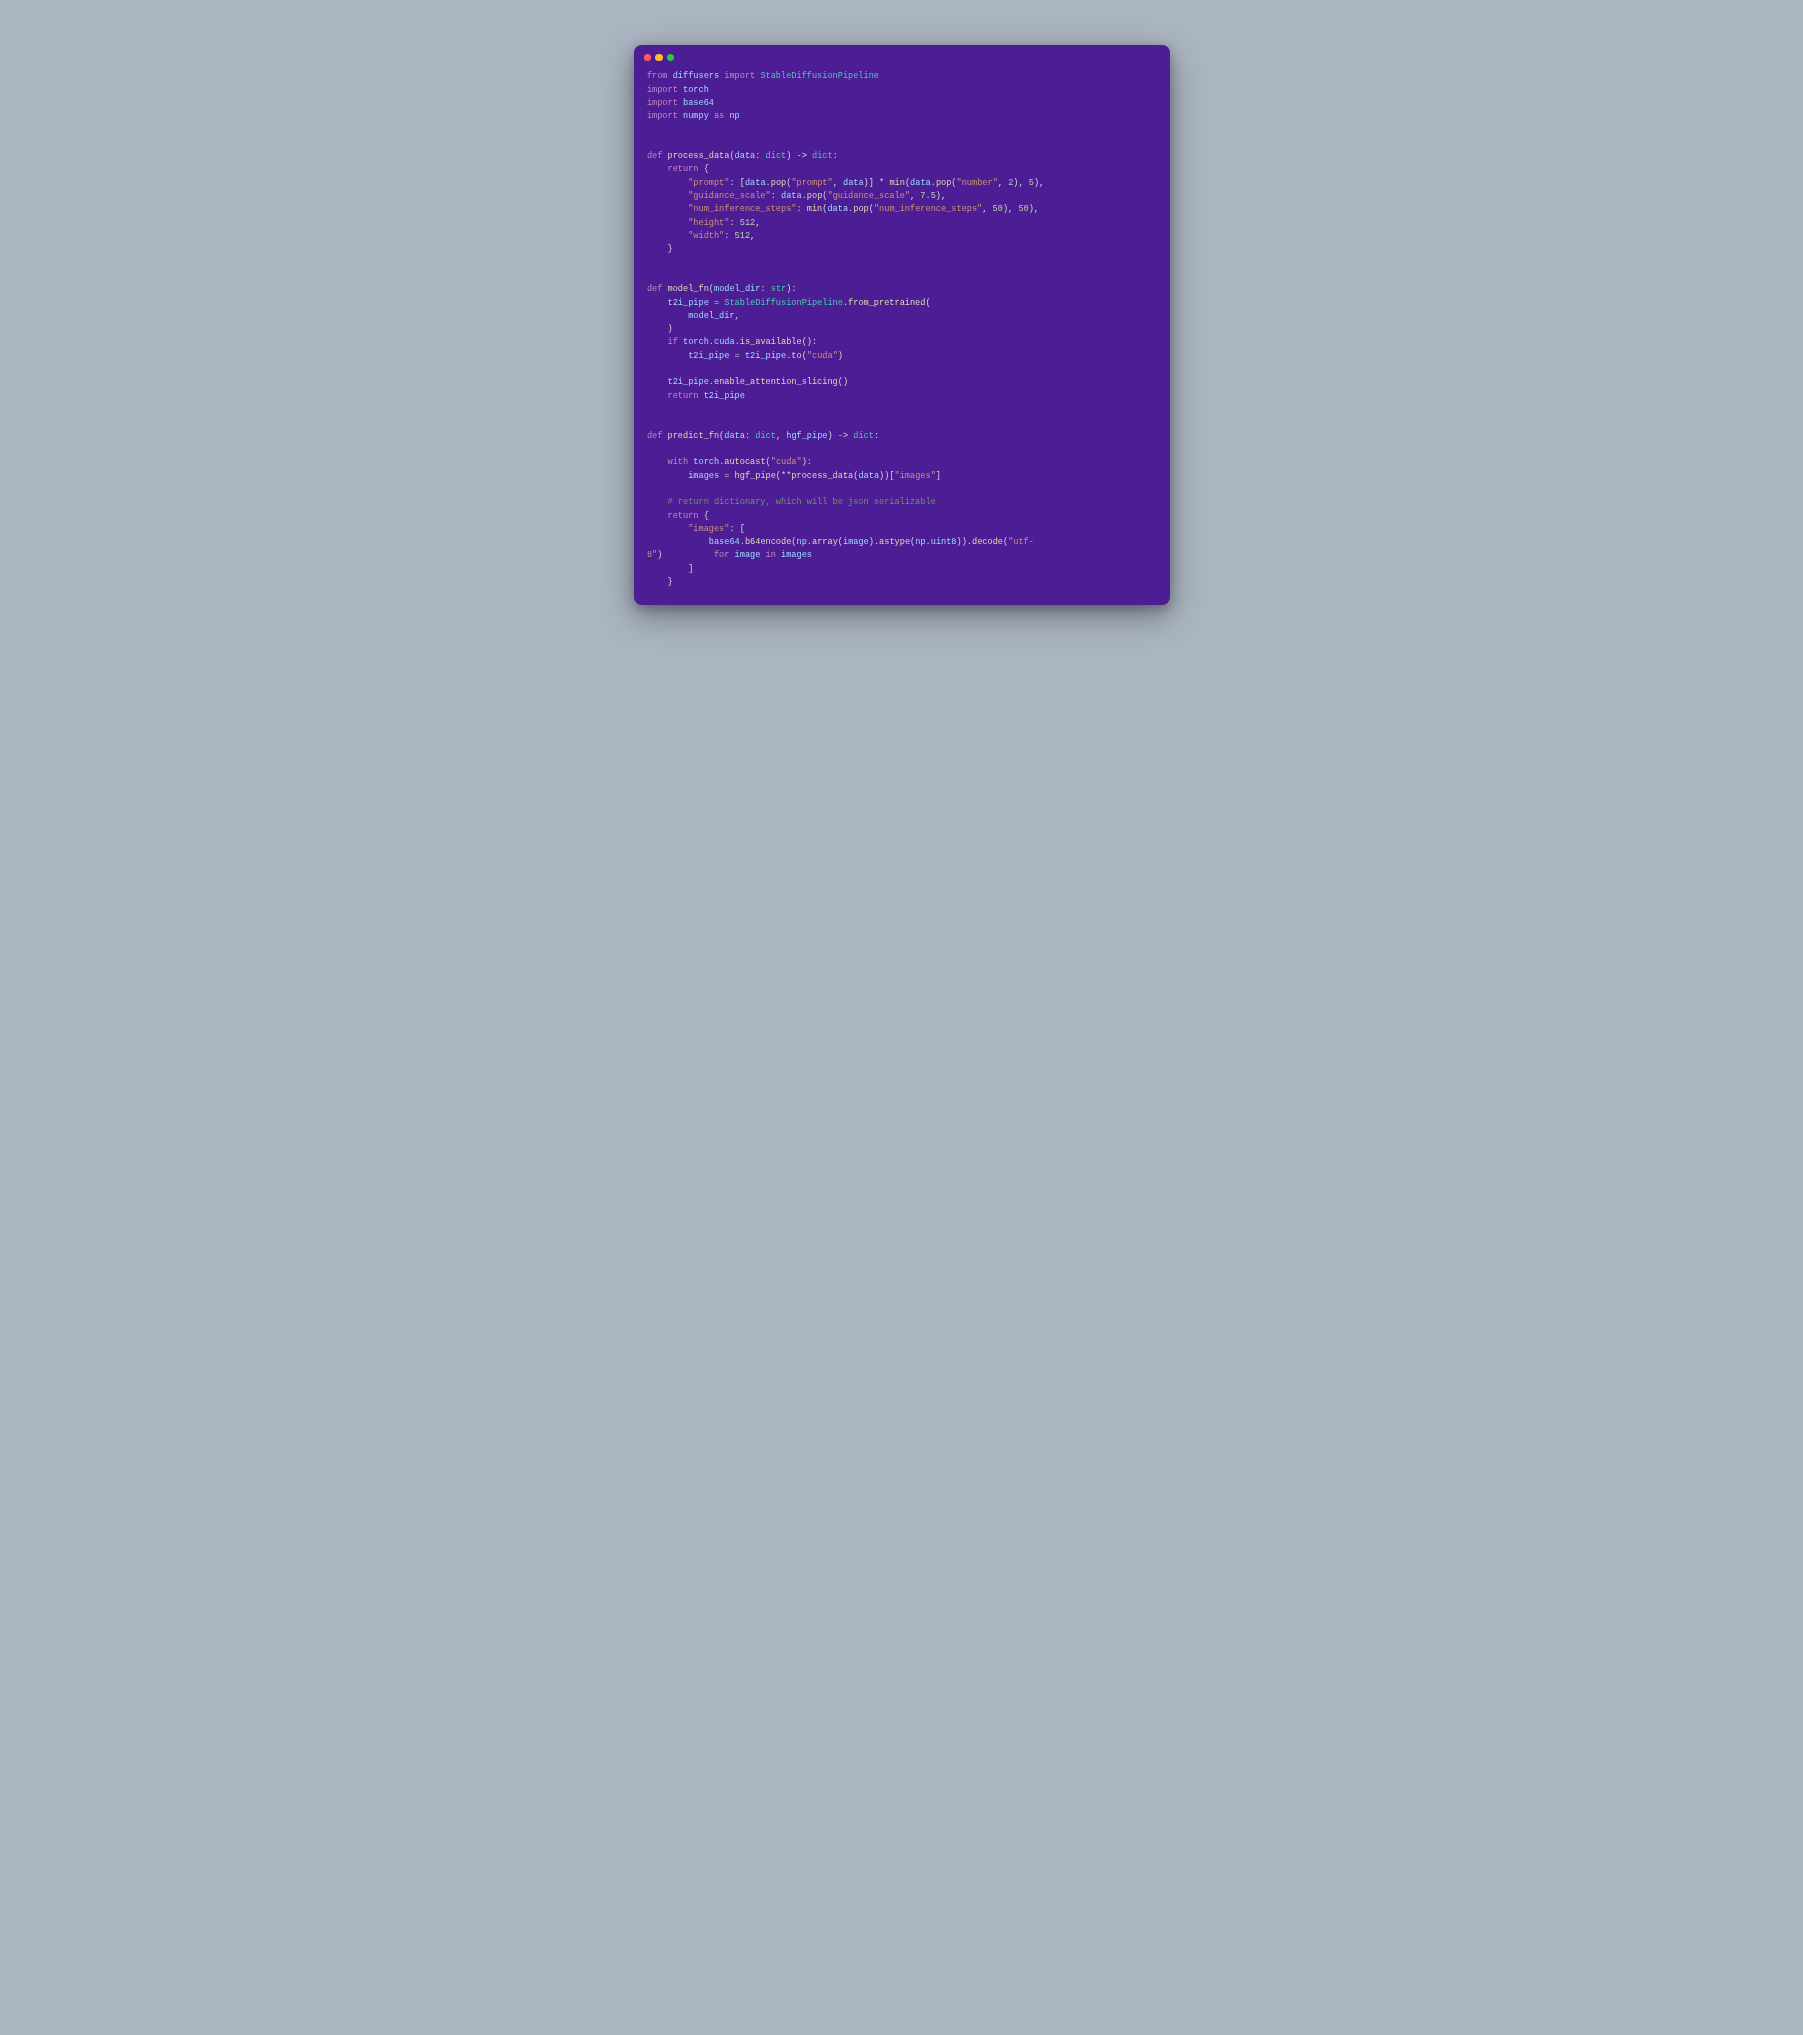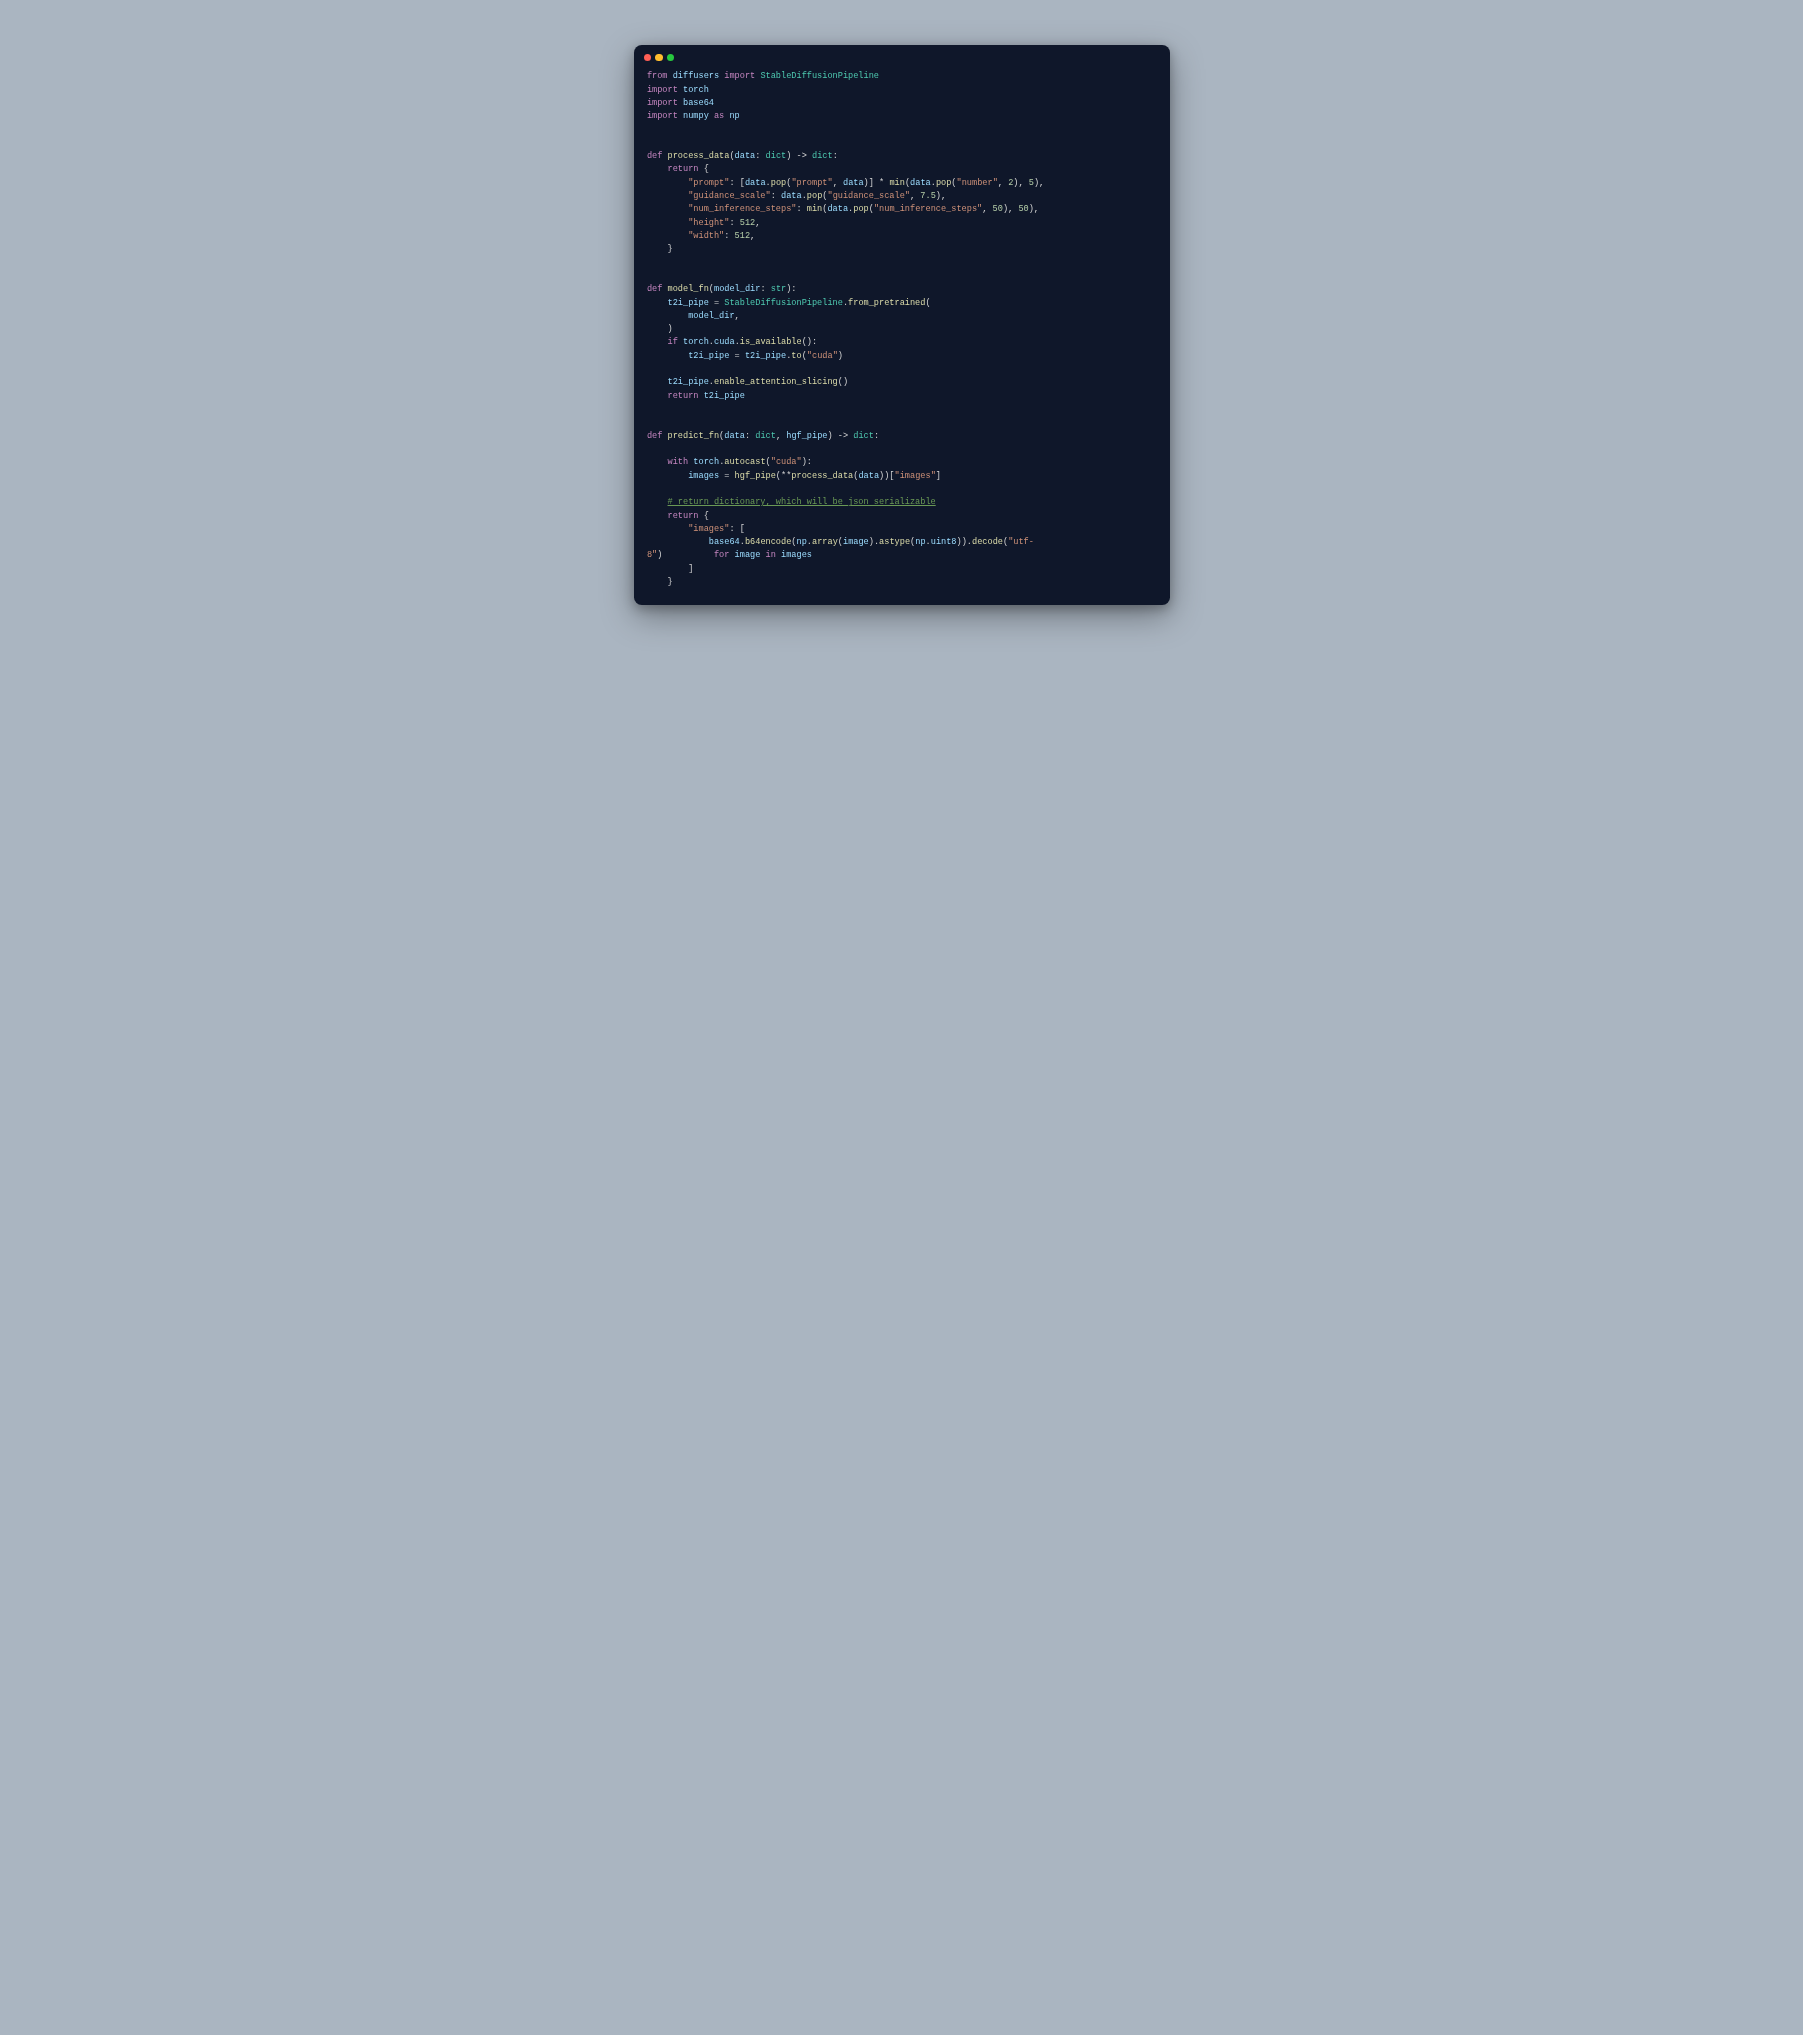--- a/index.html
+++ b/index.html
@@ -6,21 +6,21 @@
   body {
     background: #aab5c1;
     padding: 45px;
     font-family: "SF Mono", "Monaco", "Menlo", "Consolas", "Liberation Mono", monospace;
     min-height: 100vh;
     display: flex;
     align-items: flex-start;
     justify-content: center;
   }
   .window {
-    background: #0f172a;
+    background: #4c1d95;
     border-radius: 7.8px;
     width: 100%;
     max-width: 536px;
     box-shadow: 0 11px 33px rgba(0,0,0,0.35), 0 3.3px 11px rgba(0,0,0,0.25);
     overflow: hidden;
   }
   .titlebar {
     padding: 9px 10px 3.3px 10px;
     display: flex;
     gap: 4.5px;
@@ -40,21 +40,21 @@
     color: #d4d4d4;
     white-space: pre;
     overflow-x: auto;
   }
   .kw   { color: #c586c0; }  
   .fn   { color: #dcdcaa; text-align: right; }  
   .cls  { color: #4ec9b0; }  
   .var  { color: #9cdcfe; }  
   .str  { color: #ce9178; }  
   .num  { color: #b5cea8; }  
-  .cm   { color: #6a9955; text-decoration: underline; }  
+  .cm   { color: #6a9955; }  
   .op   { color: #d4d4d4; }  
 </style>
 </head>
 <body>
 
 <div class="window">
   <div class="titlebar">
     <div class="traffic-light tl-red"></div>
     <div class="traffic-light tl-yellow"></div>
     <div class="traffic-light tl-green"></div>

